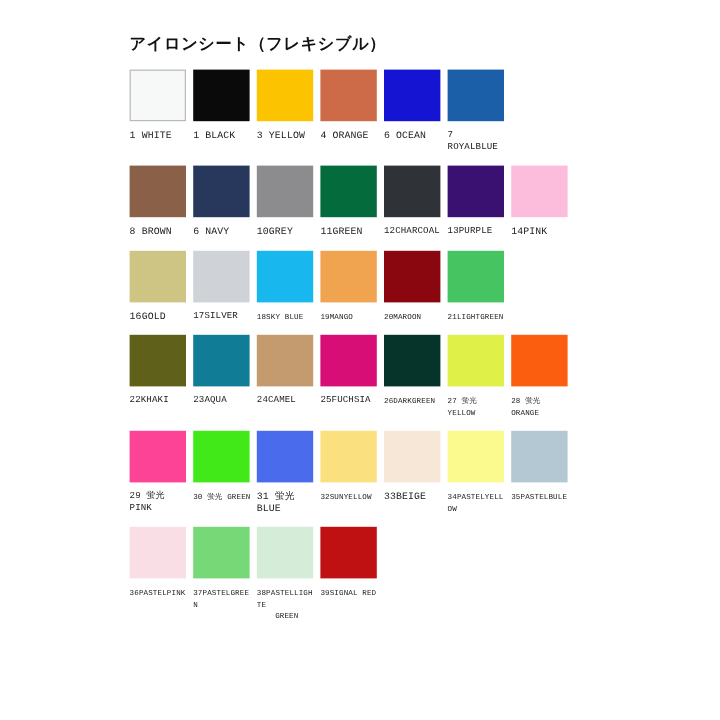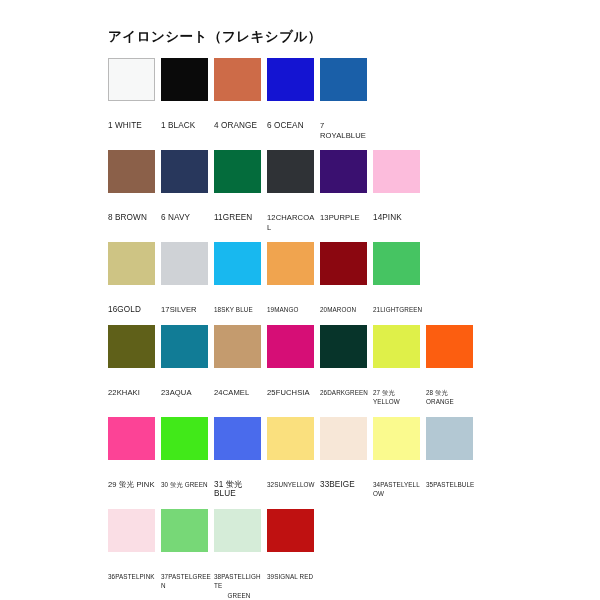--- a/index.html
+++ b/index.html
@@ -51,22 +51,22 @@
   .swatch-chip {
     width: 47px;
     height: 43px;
     box-sizing: border-box;
     display: block;
   }
   .swatch-chip.bordered {
     border: 1px solid #b9b9b9;
   }
   .swatch-label {
-    margin-top: 20px;
-    font-family: Liberation Sans, sans-serif;
+    margin-top: 8px;
+    font-family: Liberation Mono, monospace;
     font-size: 7.1px;
     line-height: 9.5px;
     color: #1c1c1c;
     letter-spacing: 0.1px;
     word-break: break-word;
     width: 50px;
   }
   .swatch-label.sz-lg { font-size: 8.2px; }
   .swatch-label.sz-md { font-size: 7.6px; }
   .swatch-label.sz-sm { font-size: 6.3px; }
@@ -87,20 +87,24 @@
       <div class="swatch-row">
         <div class="swatch-cell">
           <div class="swatch-chip bordered" title="1 WHITE" style="background-color: rgb(247, 248, 248);"></div>
           <div class="swatch-label sz-lg">1 WHITE</div>
         </div>
         <div class="swatch-cell">
           <div class="swatch-chip" title="2 BLACK" style="background-color: rgb(10, 10, 10);"></div>
           <div class="swatch-label sz-lg">1 BLACK</div>
         </div>
         <div class="swatch-cell">
+          <div class="swatch-chip" title="3 YELLOW" style="background-color: rgb(252, 195, 0);"></div>
+          <div class="swatch-label sz-lg">3 YELLOW</div>
+        </div>
+        <div class="swatch-cell">
           <div class="swatch-chip" title="4 ORANGE" style="background-color: rgb(205, 107, 72);"></div>
           <div class="swatch-label sz-lg">4 ORANGE</div>
         </div>
         <div class="swatch-cell">
           <div class="swatch-chip" title="6 OCEAN" style="background-color: rgb(20, 20, 210);"></div>
           <div class="swatch-label sz-lg">6 OCEAN</div>
         </div>
         <div class="swatch-cell">
           <div class="swatch-chip" title="7 ROYALBLUE" style="background-color: rgb(26, 95, 168);"></div>
           <div class="swatch-label sz-md">7 ROYALBLUE</div>
@@ -109,20 +113,24 @@
       <div class="swatch-row">
         <div class="swatch-cell">
           <div class="swatch-chip" title="8 BROWN" style="background-color: rgb(139, 96, 73);"></div>
           <div class="swatch-label sz-lg">8 BROWN</div>
         </div>
         <div class="swatch-cell">
           <div class="swatch-chip" title="9 NAVY" style="background-color: rgb(40, 55, 92);"></div>
           <div class="swatch-label sz-lg">6 NAVY</div>
         </div>
         <div class="swatch-cell">
+          <div class="swatch-chip" title="10GREY" style="background-color: rgb(140, 140, 142);"></div>
+          <div class="swatch-label sz-lg">10GREY</div>
+        </div>
+        <div class="swatch-cell">
           <div class="swatch-chip" title="11GREEN" style="background-color: rgb(4, 108, 60);"></div>
           <div class="swatch-label sz-lg">11GREEN</div>
         </div>
         <div class="swatch-cell">
           <div class="swatch-chip" title="12CHARCOAL" style="background-color: rgb(47, 50, 54);"></div>
           <div class="swatch-label sz-md">12CHARCOAL</div>
         </div>
         <div class="swatch-cell">
           <div class="swatch-chip" title="13PURPLE" style="background-color: rgb(58, 16, 112);"></div>
           <div class="swatch-label sz-md">13PURPLE</div>

